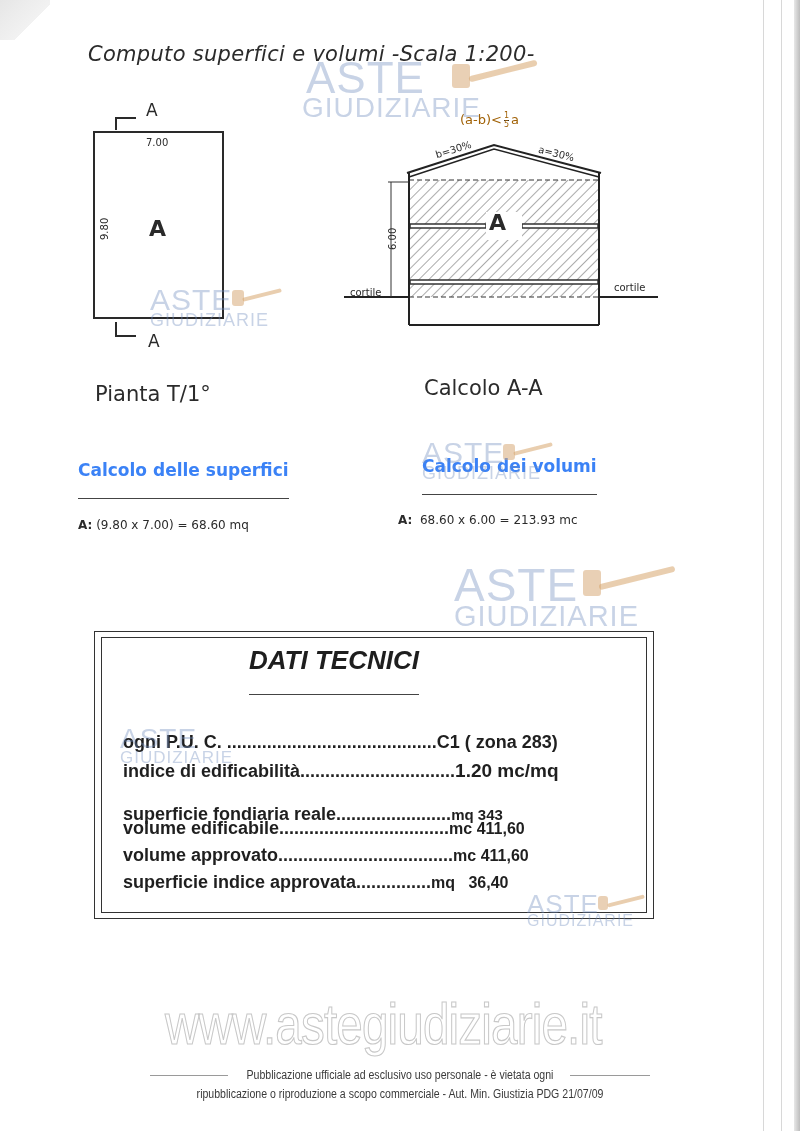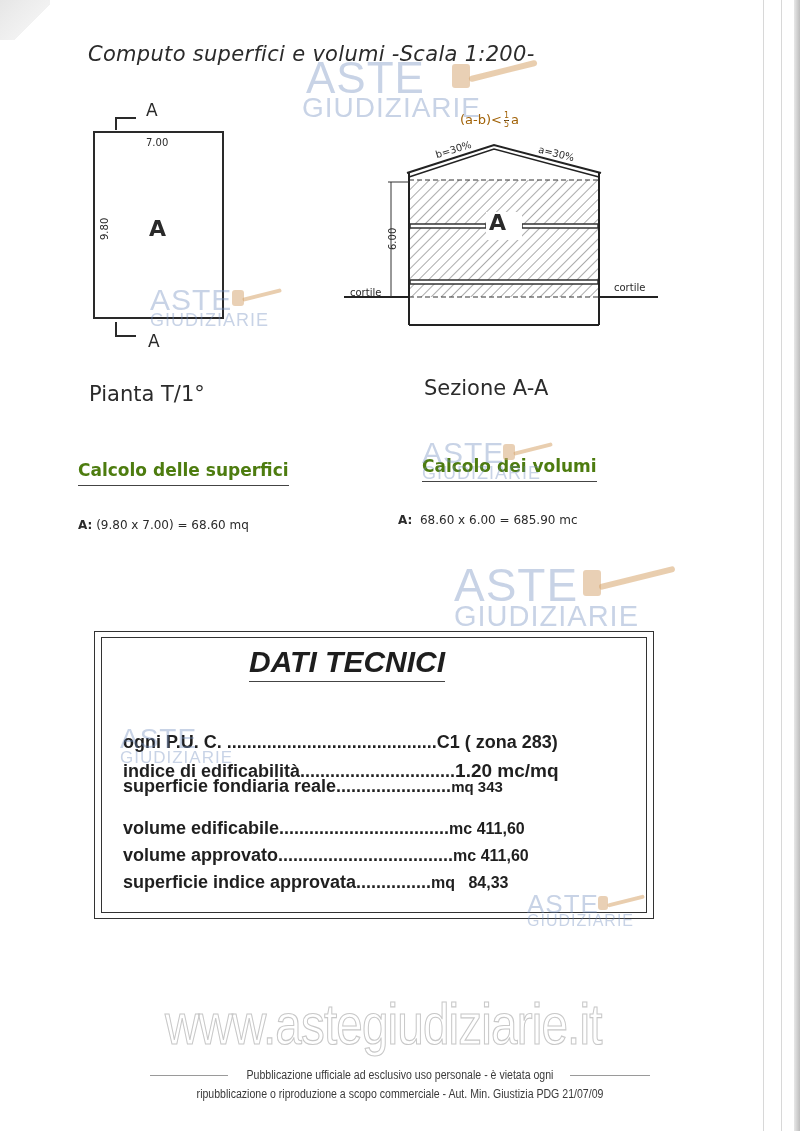--- a/index.html
+++ b/index.html
@@ -14,28 +14,28 @@
 
   .title { left: 88px; top: 42px; font-size: 21px; font-style: italic; color: #2b2b2b; letter-spacing: 0.3px; }
 
   .plan-rect { left: 93px; top: 131px; width: 131px; height: 188px; border: 2px solid #2a2a2a; box-sizing: border-box; }
   .sec-mark { font-size: 17px; color: #2a2a2a; }
   .dim { font-size: 10px; color: #2a2a2a; }
   .dim-v { transform: rotate(-90deg); transform-origin: left top; }
   .big-A { font-size: 22px; font-weight: bold; color: #2a2a2a; }
 
   .label-lg { font-size: 21px; color: #2b2b2b; }
-  .calc-head { font-size: 17px; font-weight: bold; color: #4d7c0f; border-bottom: 1.5px solid #444; padding-bottom: 5px; }
+  .calc-head { font-size: 17px; font-weight: bold; color: #3b82f6; border-bottom: 1.5px solid #444; padding-bottom: 18px; }
   .calc-line { font-size: 12px; color: #2b2b2b; }
   .calc-line b { font-weight: bold; }
 
   .box-outer { left: 94px; top: 631px; width: 560px; height: 288px; border: 1.5px solid #333; box-sizing: border-box; }
   .box-inner { left: 101px; top: 637px; width: 546px; height: 276px; border: 1.5px solid #333; box-sizing: border-box; }
-  .dati-title { left: 249px; top: 645px; font-family: "Liberation Sans", sans-serif; font-size: 30px; font-weight: bold; font-style: italic;
-                color: #1e1e1e; border-bottom: 1.5px solid #444; padding-bottom: 2px; }
+  .dati-title { left: 249px; top: 645px; font-family: "Liberation Sans", sans-serif; font-size: 26px; font-weight: bold; font-style: italic;
+                color: #1e1e1e; border-bottom: 1.5px solid #444; padding-bottom: 18px; }
   .dati-row { position: absolute; left: 123px; font-family: "Liberation Sans", sans-serif; font-weight: bold; font-size: 18px; color: #1f1f1f; white-space: nowrap; }
   .dots { letter-spacing: 0px; }
 
   .wm { position: absolute; font-family: "Liberation Sans", sans-serif; color: rgba(110,140,190,0.38); line-height: 1; }
   .wm .w1 { display: block; letter-spacing: 1px; }
   .wm .w2 { display: block; letter-spacing: 1px; }
   .gavel { position: absolute; height: 6px; background: rgba(215,165,110,0.55); border-radius: 3px; transform: rotate(-14deg); }
   .gavel-head { position: absolute; background: rgba(215,170,120,0.55); border-radius: 3px; }
 
   .url-wm { left: 165px; top: 990px; font-family: "Liberation Sans", sans-serif; font-size: 58px; color: #ffffff;
@@ -107,53 +107,53 @@
     <rect x="146" y="72" width="36" height="28" fill="#fff"></rect>
   </svg>
   <div class="abs" style="left:435px;top:144px;font-size:10px;color:#2a2a2a;transform:rotate(-17deg)">b=30%</div>
   <div class="abs" style="left:538px;top:148px;font-size:10px;color:#2a2a2a;transform:rotate(14deg)">a=30%</div>
   <div class="abs dim dim-v" style="left:387px;top:250px">6.00</div>
   <div class="abs big-A" style="left:489px;top:210px">A</div>
   <div class="abs" style="left:350px;top:287px;font-size:10px;color:#2a2a2a">cortile</div>
   <div class="abs" style="left:614px;top:282px;font-size:10px;color:#2a2a2a">cortile</div>
 </div>
 
-<div class="abs label-lg" style="left:89px;top:382px">Pianta T/1°</div>
-<div class="abs label-lg" style="left:424px;top:376px">Sezione A-A</div>
+<div class="abs label-lg" style="left:95px;top:382px">Pianta T/1°</div>
+<div class="abs label-lg" style="left:424px;top:376px">Calcolo A-A</div>
 
 <div class="abs calc-head" style="left:78px;top:460px">Calcolo delle superfici</div>
 <div class="abs calc-line" style="left:78px;top:518px">
   <b>A:</b> <span>(9.80 x 7.00) = 68.60 mq</span>
 </div>
 <div class="abs calc-head" style="left:422px;top:456px">Calcolo dei volumi</div>
 <div class="abs calc-line" style="left:398px;top:513px">
-  <b>A:</b>&nbsp; <span>68.60 x 6.00 = 685.90 mc</span>
+  <b>A:</b>&nbsp; <span>68.60 x 6.00 = 213.93 mc</span>
 </div>
 
 <div class="abs box-outer"></div>
 <div class="abs box-inner"></div>
 <div class="abs dati-title">DATI TECNICI</div>
 
 <div class="dati-row" style="top:732px">
   <span>ogni   P.U. C. </span><span class="dots">..........................................</span><span>C1 ( zona 283)</span>
 </div>
-<div class="dati-row" style="top:776px">
+<div class="dati-row" style="top:804px">
   <span>superficie fondiaria reale</span><span class="dots">.......................</span><span style="font-size:15px">mq 343</span>
 </div>
 <div class="dati-row" style="top:760px">
   <span>indice di edificabilità</span><span class="dots">...............................</span><span style="font-size:19px">1.20 mc/mq</span>
 </div>
 <div class="dati-row" style="top:818px">
   <span>volume edificabile</span><span class="dots">..................................</span><span style="font-size:16px">mc 411,60</span>
 </div>
 <div class="dati-row" style="top:845px">
   <span>volume approvato</span><span class="dots">...................................</span><span style="font-size:16px">mc 411,60</span>
 </div>
 <div class="dati-row" style="top:872px">
-  <span>superficie indice approvata</span><span class="dots">...............</span><span style="font-size:16px;white-space:pre">mq   84,33</span>
+  <span>superficie indice approvata</span><span class="dots">...............</span><span style="font-size:16px;white-space:pre">mq   36,40</span>
 </div>
 
 <div class="wm" style="left:302px;top:56px">
   <span class="w1" style="font-size:44px;padding-left:4px">ASTE</span>
   <span class="w2" style="font-size:28px;margin-top:-6px">GIUDIZIARIE</span>
 </div>
 <div class="gavel-head" style="left:452px;top:64px;width:18px;height:24px"></div>
 <div class="gavel" style="left:468px;top:68px;width:70px"></div>
 
 <div class="wm" style="left:150px;top:285px">

